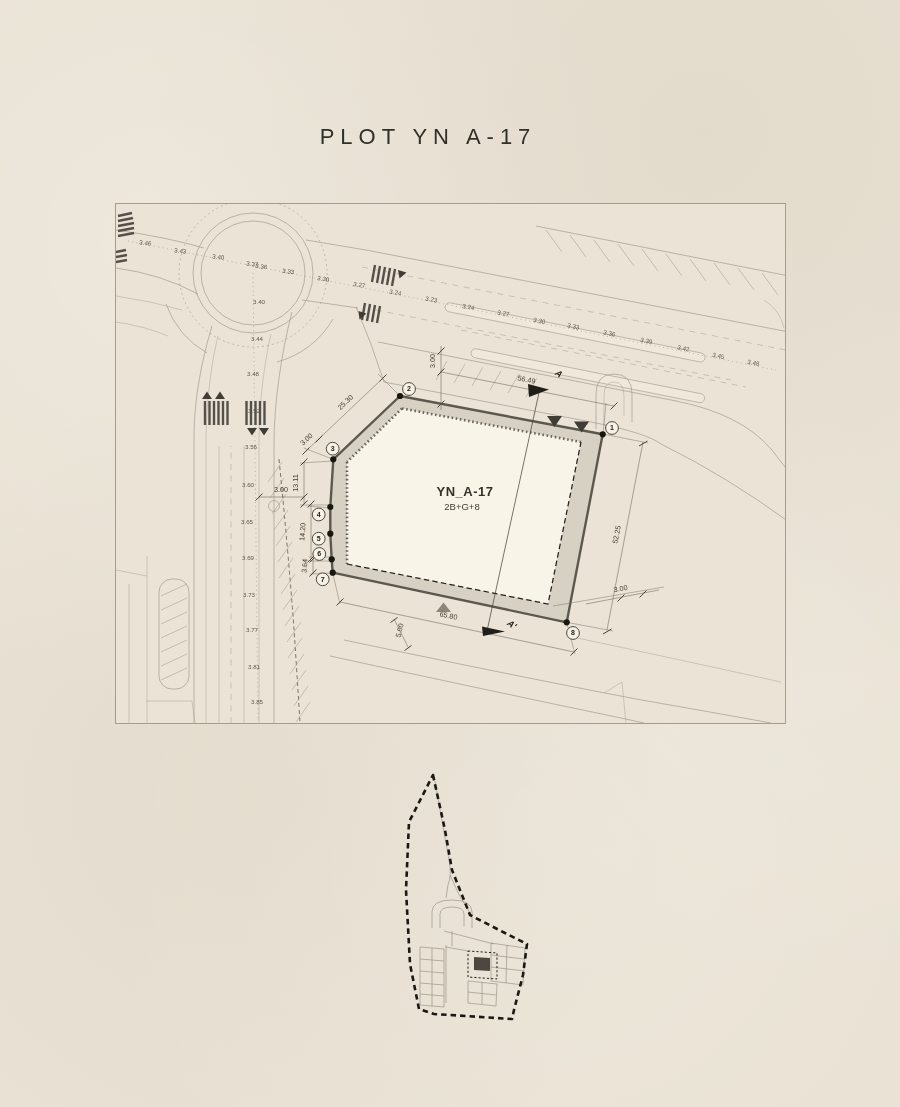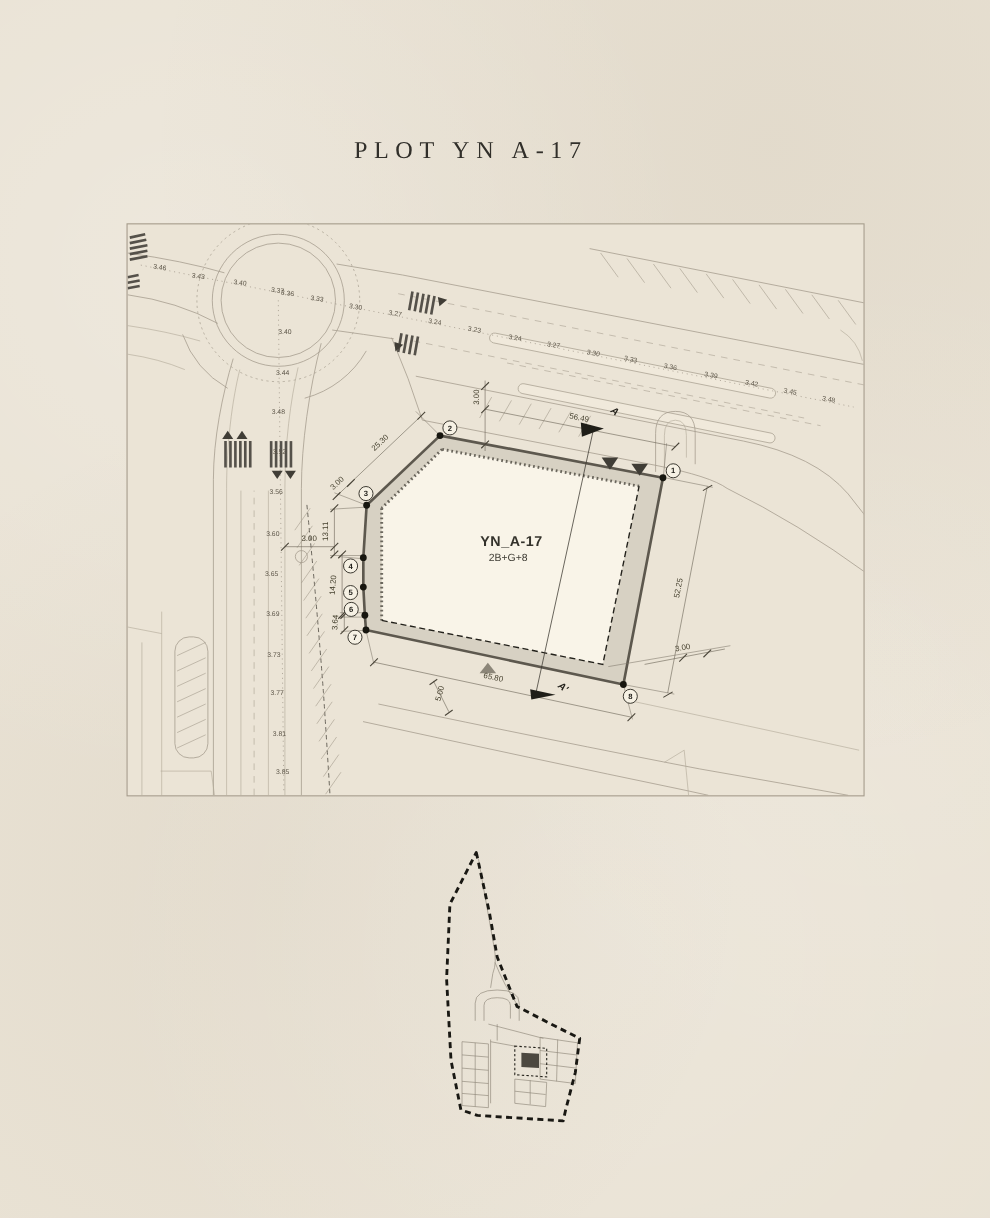--- a/index.html
+++ b/index.html
@@ -12,21 +12,21 @@
     content:"";position:absolute;inset:0;pointer-events:none;
     background-image:
       radial-gradient(circle at 18% 22%, rgba(255,255,255,.20), transparent 42%),
       radial-gradient(circle at 78% 12%, rgba(122,101,72,.06), transparent 48%),
       radial-gradient(circle at 62% 78%, rgba(255,255,255,.14), transparent 46%),
       radial-gradient(circle at 28% 72%, rgba(122,101,72,.05), transparent 42%),
       radial-gradient(circle at 88% 55%, rgba(255,255,255,.10), transparent 40%);
   }
   .page-title{
     position:absolute;left:0;top:124px;width:856px;text-align:center;
-    font-size:22px;letter-spacing:6px;color:#312f2a;font-weight:500;font-family:Liberation Serif, serif;
+    font-size:22px;letter-spacing:6px;color:#312f2a;font-weight:500;
   }
   .drawing-frame{
     position:absolute;left:115px;top:203px;width:669px;height:519px;
     border:1px solid #a59c8c;background:#ebe4d6;
   }
   .key-map{position:absolute;left:398px;top:765px;}
   svg text{font-family:"Liberation Sans",sans-serif;}
   .ln{fill:none;stroke:#a49b8c;stroke-width:.7;}
   .lnf{fill:none;stroke:#b1a898;stroke-width:.55;}
   .strip{fill:#f0e9db;stroke:#a49b8c;stroke-width:.6;}

